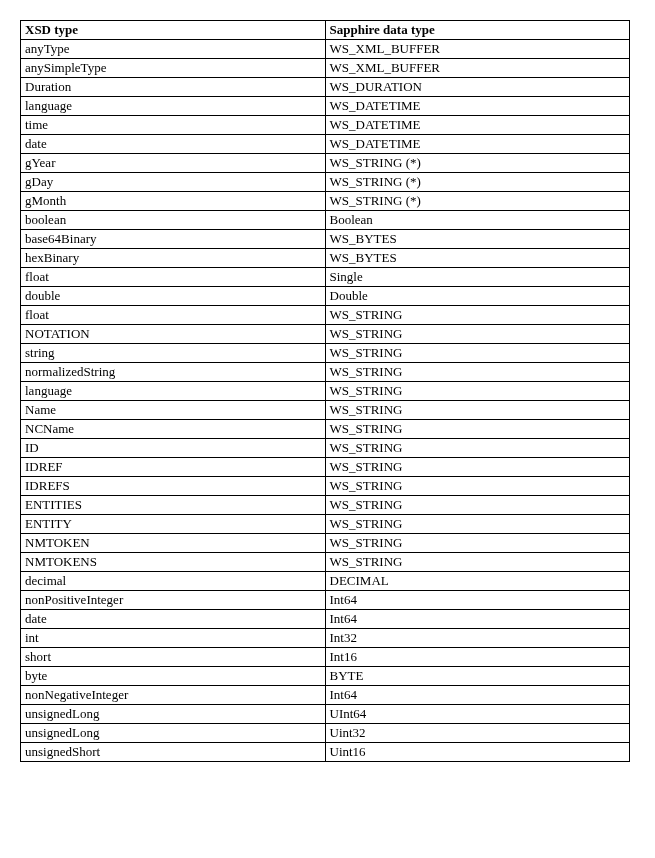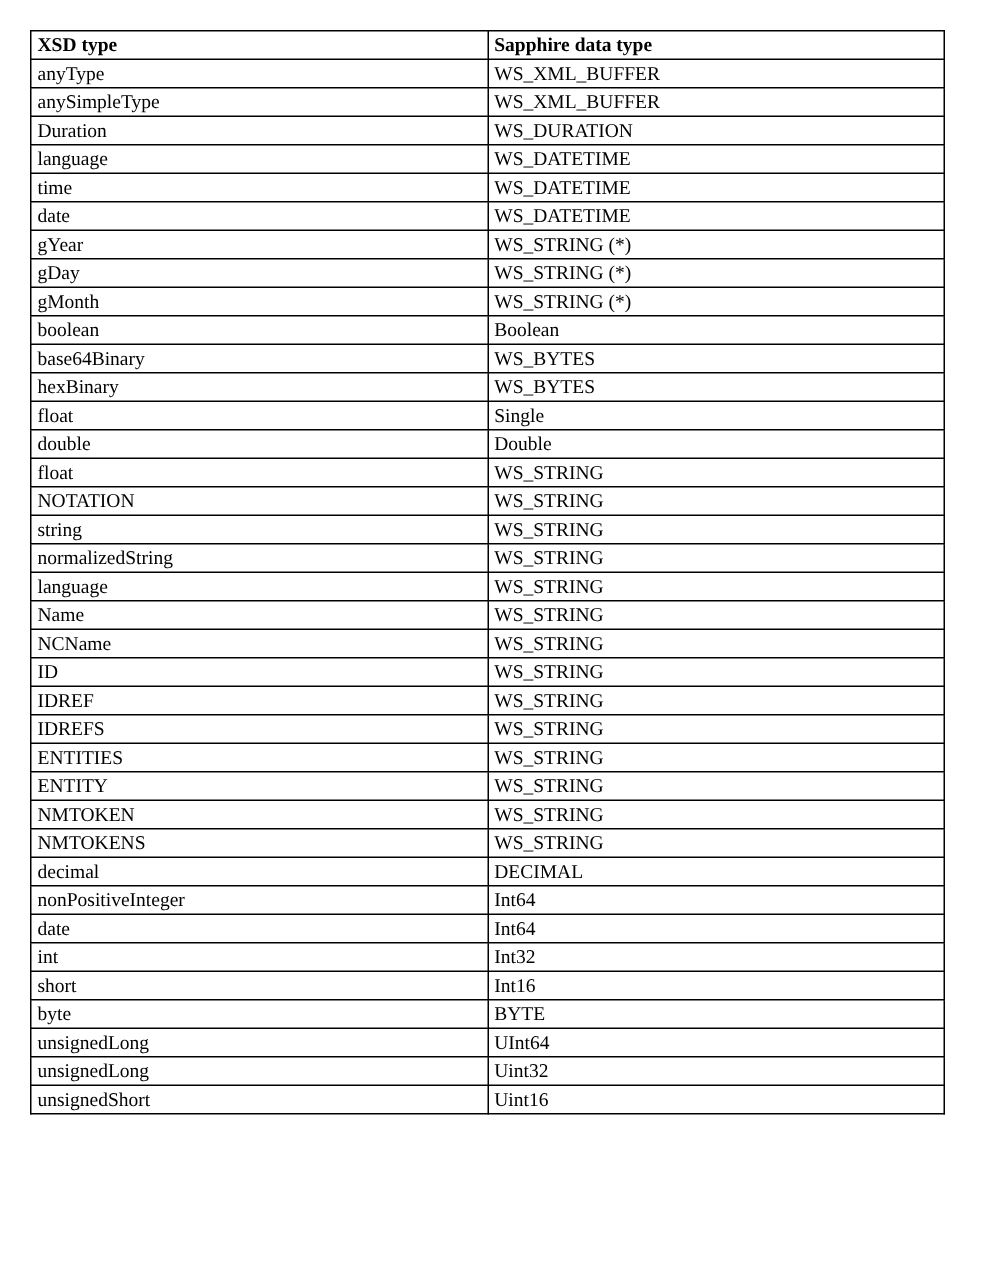--- a/index.html
+++ b/index.html
@@ -179,20 +179,24 @@
       </tr>
       <tr>
         <td>short</td>
         <td>Int16</td>
       </tr>
       <tr>
         <td>byte</td>
         <td>BYTE</td>
       </tr>
       <tr>
+        <td>nonNegativeInteger</td>
+        <td>Int64</td>
+      </tr>
+      <tr>
         <td>unsignedLong</td>
         <td>UInt64</td>
       </tr>
       <tr>
         <td>unsignedLong</td>
         <td>Uint32</td>
       </tr>
       <tr>
         <td>unsignedShort</td>
         <td>Uint16</td>

